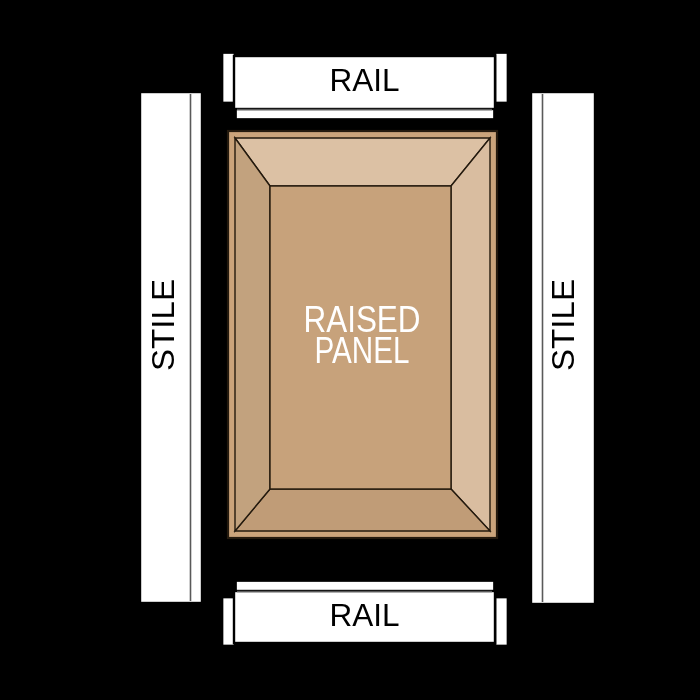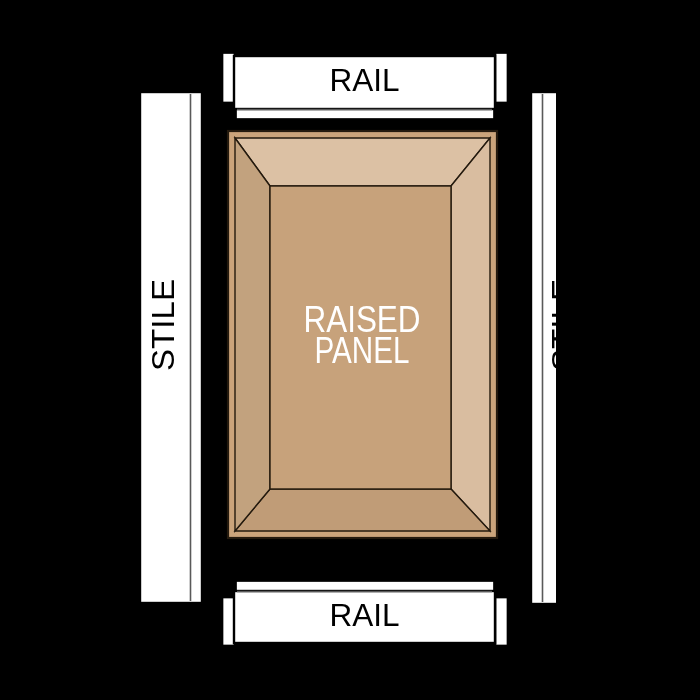--- a/index.html
+++ b/index.html
@@ -1,18 +1,18 @@
 <!DOCTYPE html>
 <html><head>
 <meta charset="utf-8">
 <style>
   html, body { margin: 0; padding: 0; background: #000; }
   .canvas {
     position: relative;
-    width: 556px;
+    width: 700px;
     height: 700px;
     background: #000;
     overflow: hidden;
   }
   svg text {
     font-family: "Liberation Sans", "DejaVu Sans", sans-serif;
   }
   .frame-label { font-size: 32px; }
   .panel-label { font-size: 37px; }
 </style>

